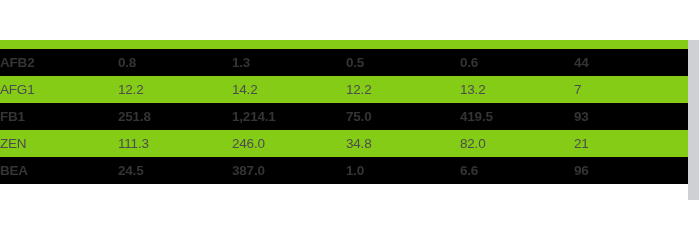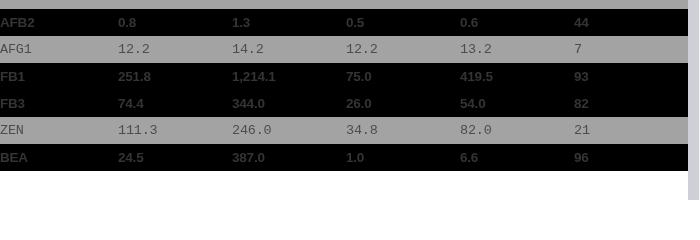--- a/index.html
+++ b/index.html
@@ -14,20 +14,21 @@
     font-family: "Liberation Sans", sans-serif;
   }
 
   #table-viewport {
     position: relative;
     width: 700px;
     height: 200px;
     background: #ffffff;
     box-sizing: border-box;
     overflow: hidden;
+    margin-top: 40px;
   }
 
   
   #data-table {
     position: absolute;
     left: 0;
     top: -18px;          
     width: 688px;
     border-collapse: collapse;
     table-layout: fixed;
@@ -54,22 +55,21 @@
   
   td.cell-label {
     text-align: left;
     padding-left: 10px;
   }
   td.cell-value {
   }
 
   
   tr.row-light {
-    background: #a3a3a3;
-    font-family: Liberation Mono, monospace;
+    background: #84cc16;
   }
   tr.row-light td {
     color: #4d4d4d;
   }
 
   tr.row-dark {
     background: #000000;
   }
   tr.row-dark td {
     color: #343434;
@@ -152,28 +152,20 @@
       <tr class="row-dark">
         <td class="cell-label">FB1</td>
         <td class="cell-value">251.8</td>
         <td class="cell-value">1,214.1</td>
         <td class="cell-value">75.0</td>
         <td class="cell-value">419.5</td>
         <td class="cell-value">93</td>
       </tr>
 
 
-      <tr class="row-dark">
-        <td class="cell-label">FB3</td>
-        <td class="cell-value">74.4</td>
-        <td class="cell-value">344.0</td>
-        <td class="cell-value">26.0</td>
-        <td class="cell-value">54.0</td>
-        <td class="cell-value">82</td>
-      </tr>
 
       <tr class="row-light">
         <td class="cell-label">ZEN</td>
         <td class="cell-value">111.3</td>
         <td class="cell-value">246.0</td>
         <td class="cell-value">34.8</td>
         <td class="cell-value">82.0</td>
         <td class="cell-value">21</td>
       </tr>
 

